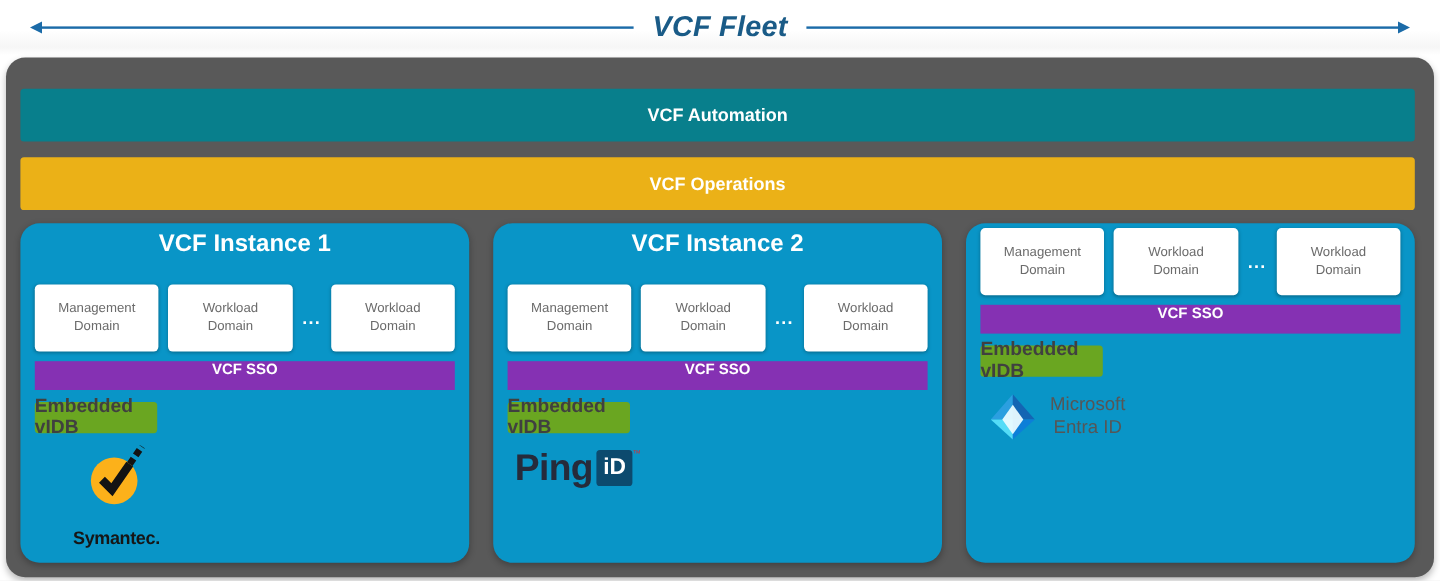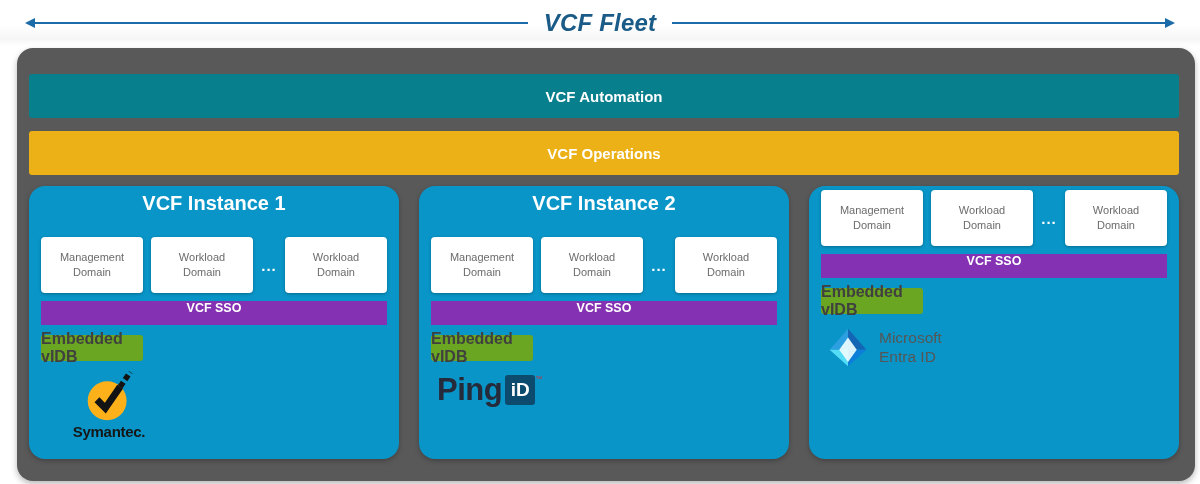--- a/index.html
+++ b/index.html
@@ -12,21 +12,21 @@
   .fleet-title { font-size: 24px; font-weight: bold; color: #1a5b87;
     margin: 0 16px; white-space: nowrap; letter-spacing: 0.2px; font-style: italic; }
   .arrow-seg { flex: 1; display: flex; align-items: center; }
   .arrow-seg .line { flex: 1; height: 2px; background: #1b6ba8; }
   .arrow-seg .head { width: 0; height: 0; border-top: 5px solid transparent;
     border-bottom: 5px solid transparent; }
   .arrow-seg.left .head  { border-right: 10px solid #1b6ba8; }
   .arrow-seg.right .head { border-left: 10px solid #1b6ba8; }
 
   
-  .fleet-box { margin: 2px 5px 0 17px; height: 433px; background: #595959;
+  .fleet-box { margin: 2px 5px 0 5px; height: 433px; background: #595959;
     border-radius: 16px; padding: 26px 16px 22px 12px;
     display: flex; flex-direction: column;
     box-shadow: 0 3px 6px rgba(0,0,0,0.28); }
   .layer-bar { height: 44px; border-radius: 3px; display: flex; align-items: center;
     justify-content: center; color: #ffffff; font-size: 15px; font-weight: bold;
     flex: none; }
   .layer-bar.automation { background: #087f8c; margin-bottom: 13px; }
   .layer-bar.operations { background: #ebb117; margin-bottom: 11px; }
 
   
@@ -47,36 +47,36 @@
   .sso-bar { margin-top: 8px; height: 24px; background: #8531b3; border-radius: 0;
     color: #ffffff; font-size: 12.5px; font-weight: bold;
     display: flex; justify-content: center; }
   .vidb-badge { margin-top: 10px; width: 102px; height: 26px; background: #6aa621;
     border-radius: 3px; color: #404040; font-size: 16px; font-weight: bold;
     display: flex; align-items: center; justify-content: center; }
 
   
   .logo-area { flex: 1; display: flex; align-items: center; }
   .logo-symantec { flex-direction: column; justify-content: center;
-    align-items: center; width: 92px; margin-left: 22px; gap: 0; display: flex;
+    align-items: center; width: 92px; margin-left: 22px; gap: 17px; display: flex;
     align-self: flex-start; margin-top: 10px; }
   .logo-symantec .word { color: #161616; font-size: 15px; font-weight: bold;
     letter-spacing: -0.3px; }
   .logo-ping { display: flex; align-items: flex-start; margin-left: 6px;
     align-self: flex-start; margin-top: 14px; }
   .logo-ping .word { color: #262b3b; font-size: 31px; font-weight: 800;
     line-height: 0.95; letter-spacing: -0.5px; }
   .logo-ping .badge { width: 30px; height: 30px; background: #0c4a6e;
     border-radius: 3px; margin-left: 3px; margin-bottom: 6px; color: #ffffff;
     font-size: 19px; font-weight: 800; display: flex; align-items: center;
     justify-content: center; }
   .logo-ping .tm { color: #d42d35; font-size: 7px; margin-bottom: 6px; }
   .logo-entra { display: flex; align-items: center; gap: 10px; margin-left: 6px;
     align-self: flex-start; margin-top: 12px; }
-  .logo-entra .text { color: #565656; font-size: 15.5px; line-height: 1.25; }
+  .logo-entra .text { color: #565656; font-size: 15.5px; line-height: 1.25; text-align: center; }
 </style>
 </head>
 <body>
 
 <div class="fleet-header">
   <div class="arrow-seg left">
     <span class="head"></span>
     <span class="line"></span>
   </div>
   <div class="fleet-title">VCF Fleet</div>

